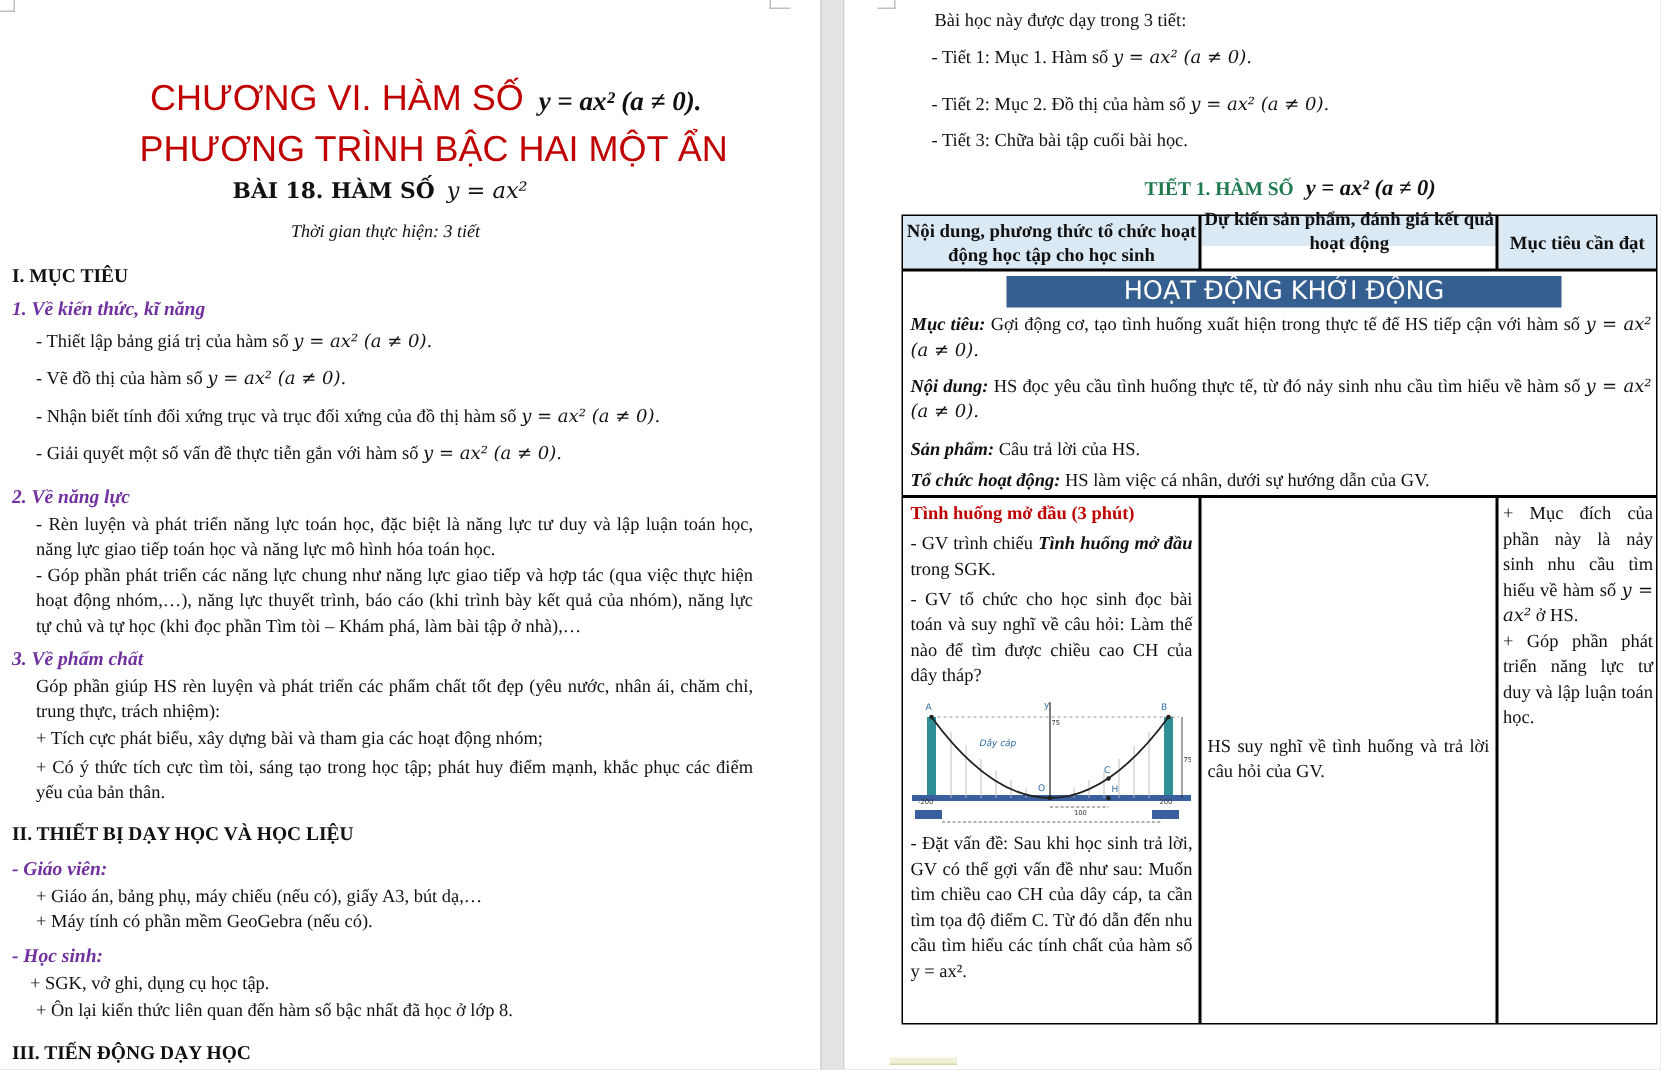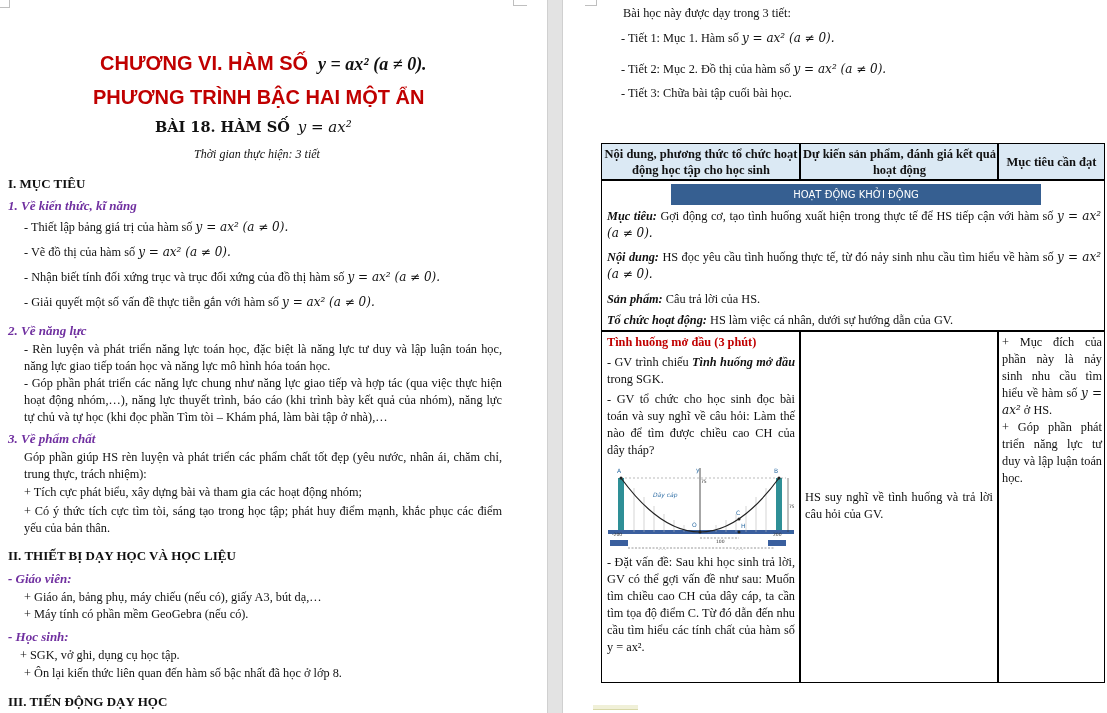--- a/index.html
+++ b/index.html
@@ -13,36 +13,36 @@
 
   .corner { position: absolute; border-color: #bfbfbf; border-style: solid; width: 10px; height: 8px; }
   .corner-lt { left: 0; top: 0; border-width: 0 1px 1px 0; }
   .corner-rt { right: 20px; top: 0; border-width: 0 0 1px 1px; width: 14px; height: 6px; }
   .corner-rlt { left: 22px; top: 0; border-width: 0 1px 1px 0; width: 12px; height: 6px; }
 
   .abs { position: absolute; white-space: nowrap; }
   .math { font-family: "DejaVu Serif", "Liberation Serif", serif; font-style: italic; font-size: 12px; }
   .math-b { font-family: "Liberation Serif", serif; font-style: italic; font-weight: bold; }
 
-  .chap-title { font-family: "Liberation Sans", "DejaVu Sans", sans-serif; font-weight: bold; color: #c00000; font-size: 20px; }
+  .chap-title { font-family: "Liberation Sans", "DejaVu Sans", sans-serif; font-weight: normal; color: #c00000; font-size: 24px; }
   .lesson-title { font-family: "DejaVu Serif", serif; font-weight: bold; font-size: 14.5px; }
   .subtitle { font-style: italic; font-size: 12px; }
   .h1 { font-weight: bold; font-size: 13px; }
   .h2 { font-style: italic; font-weight: bold; color: #7030a0; font-size: 13px; }
   .txt { font-size: 12.3px; }
   .para { position: absolute; font-size: 12.3px; line-height: 17px; text-align: justify; white-space: normal; }
 
   .tiet-title { color: #1f7a4f; font-weight: bold; font-size: 13px; }
 
   
   .tbl { position: absolute; left: 38px; top: 143px; width: 504px; height: 540px; border: 1.5px solid #000; }
   .tbl .vline { position: absolute; width: 1.5px; background: #000; }
   .tbl .hline { position: absolute; height: 1.5px; background: #000; left: 0; right: 0; }
   .th { position: absolute; background: #dbe9f4; font-weight: bold; font-size: 12.5px; text-align: center; line-height: 16px; display: flex; align-items: center; justify-content: center; }
-  .banner { position: absolute; left: 69px; top: 40px; width: 370px; height: 21px; background: #365f91; color: #fff; font-family: "DejaVu Sans", "Liberation Sans", sans-serif; font-size: 10px; text-align: center; line-height: 21px; }
+  .banner { position: absolute; left: 69px; top: 40px; width: 370px; height: 21px; background: #365f91; color: #fff; font-family: "DejaVu Sans", "Liberation Sans", sans-serif; font-size: 17px; text-align: center; line-height: 21px; }
   .cell-text { position: absolute; font-size: 12.3px; line-height: 17px; text-align: justify; white-space: normal; }
   .bi { font-weight: bold; font-style: italic; }
   .red-b { color: #c00000; font-weight: bold; }
 
   .figure { position: absolute; left: 6px; top: 320px; width: 186px; height: 86px; }
   .comment-mark { position: absolute; left: 30px; top: 705px; width: 45px; height: 5px; background: #f0f0d8; border-bottom: 1px solid #d8d8a8; }
 </style>
 </head>
 <body>
 
@@ -111,24 +111,28 @@
   <div class="abs txt" style="left:58px; top:31px;">
     <span>- Tiết 1: Mục 1. Hàm số</span>
     <span class="math">y = ax² (a ≠ 0).</span>
   </div>
   <div class="abs txt" style="left:58px; top:62px;">
     <span>- Tiết 2: Mục 2. Đồ thị của hàm số</span>
     <span class="math">y = ax² (a ≠ 0).</span>
   </div>
   <div class="abs txt" style="left:58px; top:86px;">- Tiết 3: Chữa bài tập cuối bài học.</div>
 
+  <div class="abs" style="left:200px; top:117px;">
+    <span class="tiet-title">TIẾT 1. HÀM SỐ</span>
+    <span class="math-b" style="font-size:15px; margin-left:4px;">y = ax² (a ≠ 0)</span>
+  </div>
 
   <div class="tbl">
     <div class="th" style="left:0; top:0; width:198px; height:36px;">Nội dung, phương thức tổ chức hoạt động học tập cho học sinh</div>
-    <div class="th" style="left:199px; top:0; width:197px; height:36px;">Dự kiến sản phẩm, đánh giá kết quả hoạt động</div>
+    <div class="th" style="left:199px; top:0; width:197px; height:20px;">Dự kiến sản phẩm, đánh giá kết quả hoạt động</div>
     <div class="th" style="left:397px; top:0; width:105px; height:36px;">Mục tiêu cần đạt</div>
     <div class="vline" style="left:197px; top:0; height:36px;"></div>
     <div class="vline" style="left:395px; top:0; height:36px;"></div>
     <div class="hline" style="top:35px;"></div>
 
     <div class="banner">HOẠT ĐỘNG KHỞI ĐỘNG</div>
 
     <div class="cell-text" style="left:5px; top:64px; width:494px;">
       <span class="bi">Mục tiêu:</span>
       <span>Gợi động cơ, tạo tình huống xuất hiện trong thực tế để HS tiếp cận với hàm số</span>

